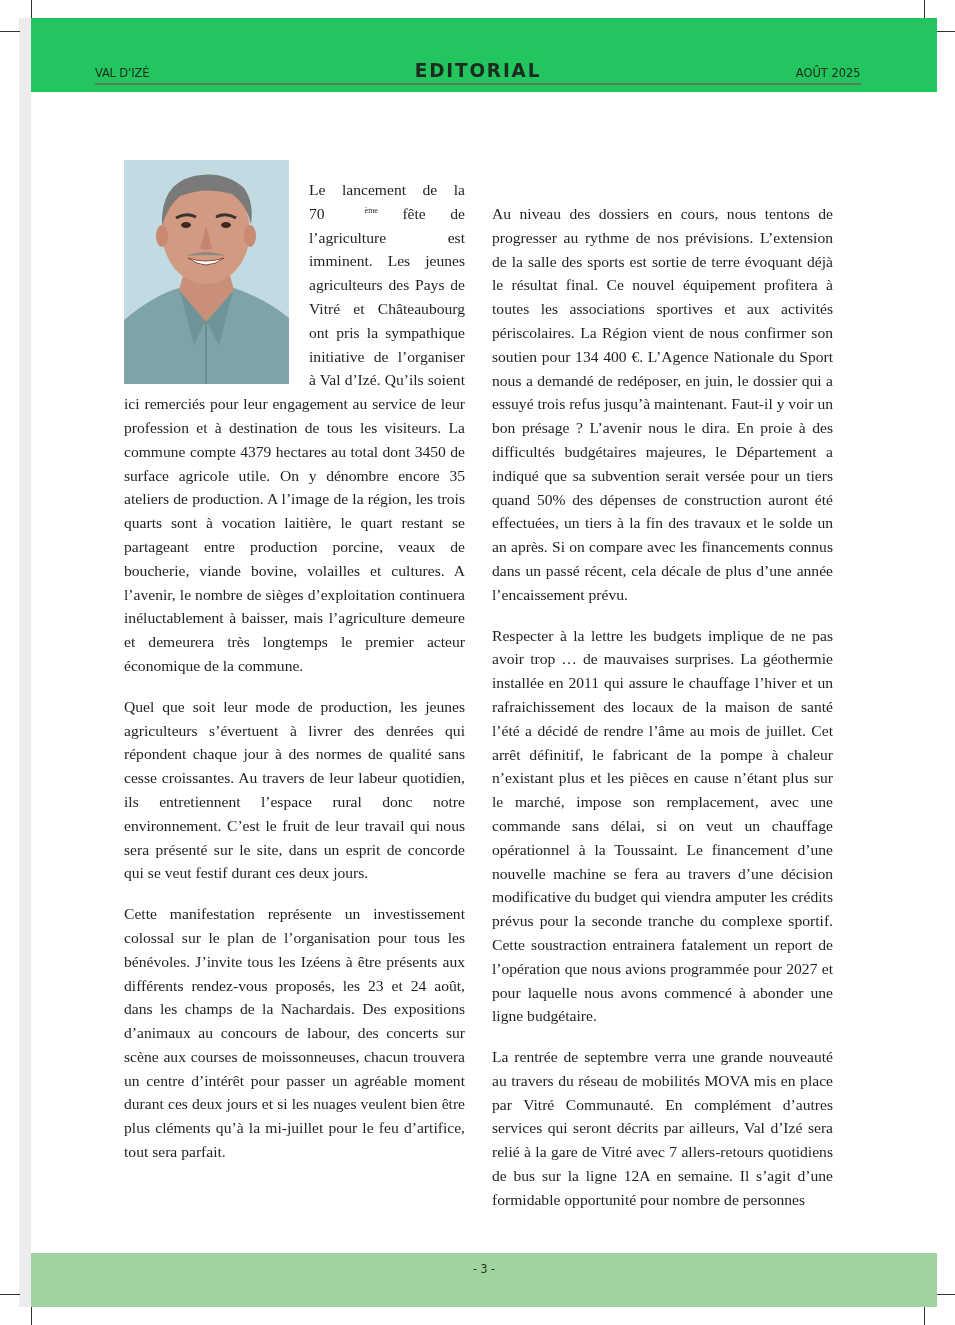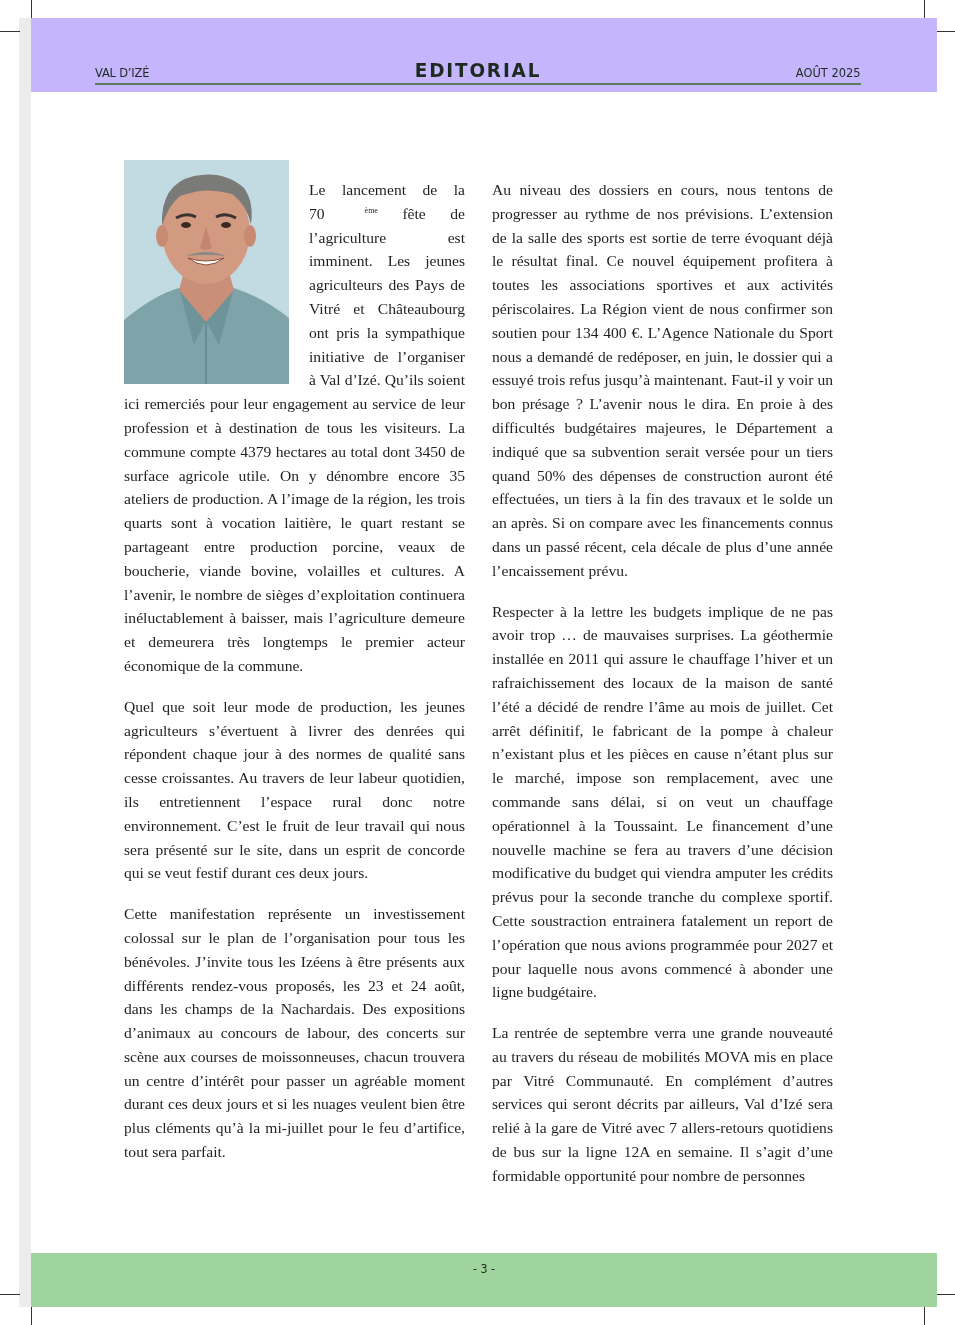--- a/index.html
+++ b/index.html
@@ -29,21 +29,21 @@
     }
     .crop.v { width: 1px; }
     .crop.h { height: 1px; }
 
     .header-band {
       position: absolute;
       left: 31px;
       top: 18px;
       width: 906px;
       height: 74px;
-      background: #c4b5fd;
+      background: #22c55e;
     }
     .header-inner {
       position: absolute;
       left: 64px;
       right: 76px;
       top: 36px;
       height: 29px;
       border-bottom: 2px solid #5b7d5a;
       font-family: "DejaVu Sans", "Liberation Sans", sans-serif;
       color: #1c2a1f;
@@ -103,20 +103,21 @@
       text-align: justify;
       hyphens: none;
     }
     .col-left {
       left: 124px;
       width: 341px;
     }
     .col-right {
       left: 492px;
       width: 341px;
+      margin-top: 24px;
     }
     .col p {
       margin: 0 0 17px 0;
     }
     .portrait {
       float: left;
       width: 165px;
       height: 224px;
       margin: -18px 20px 4px 0;
       position: relative;

